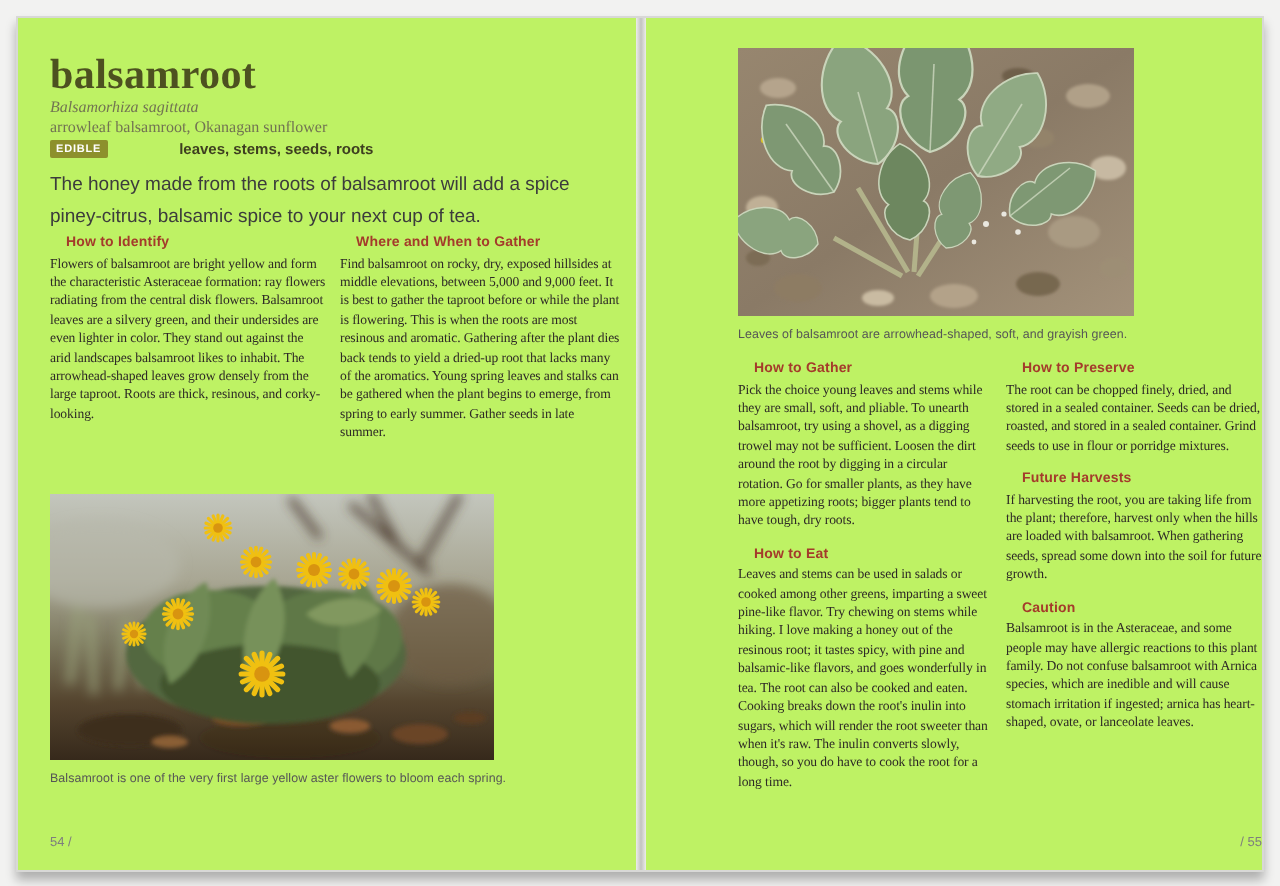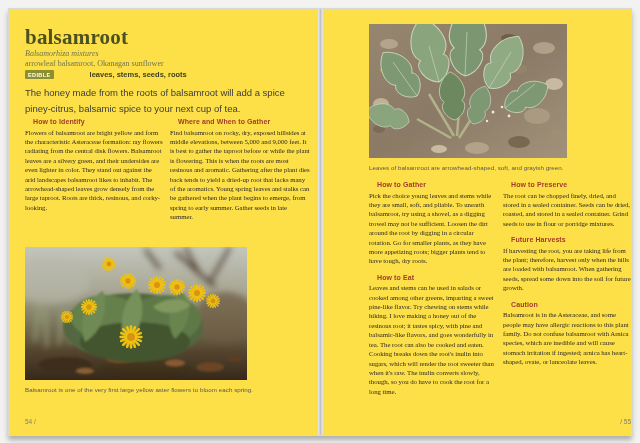--- a/index.html
+++ b/index.html
@@ -4,21 +4,21 @@
 <style>
   * { margin:0; padding:0; box-sizing:border-box; }
   html,body { width:640px; height:443px; }
   body {
     background:#f2f2f1;
     font-family:"Liberation Sans", sans-serif;
     position:relative; overflow:hidden;
   }
   .spread {
     position:absolute; left:8px; top:8px; width:624px; height:428px;
-    background:#fde047; border:1px solid #d8d8d6;
+    background:#bef264; border:1px solid #d8d8d6;
     box-shadow:0 4px 5px rgba(0,0,0,.28);
   }
   .gutter {
     position:absolute; left:309px; top:0; width:5px; height:100%;
     background:linear-gradient(to right,#ececea,#c3c3c1,#ececea);
   }
   
   .title {
     position:absolute; left:16px; top:16px;
     font-family:"Liberation Serif", serif; font-size:21px; font-weight:bold;
@@ -69,21 +69,21 @@
   .pagenum-left { left:16px; top:409px; }
   .pagenum-right { left:560px; top:409px; width:62px; text-align:right; }
 </style>
 </head>
 <body>
 
 <div class="spread">
 
   <div>
     <div class="title">balsamroot</div>
-    <div class="sci-name">Balsamorhiza mixtures</div>
+    <div class="sci-name">Balsamorhiza sagittata</div>
     <div class="common-names">arrowleaf balsamroot, Okanagan sunflower</div>
 
     <div class="badge-row">
       <span class="badge">EDIBLE</span>
       <span class="badge-parts">leaves, stems, seeds, roots</span>
     </div>
 
     <div class="intro">The honey made from the roots of balsamroot will add a spice piney-citrus, balsamic spice to your next cup of tea.</div>
 
     <div class="cols cols-left">

